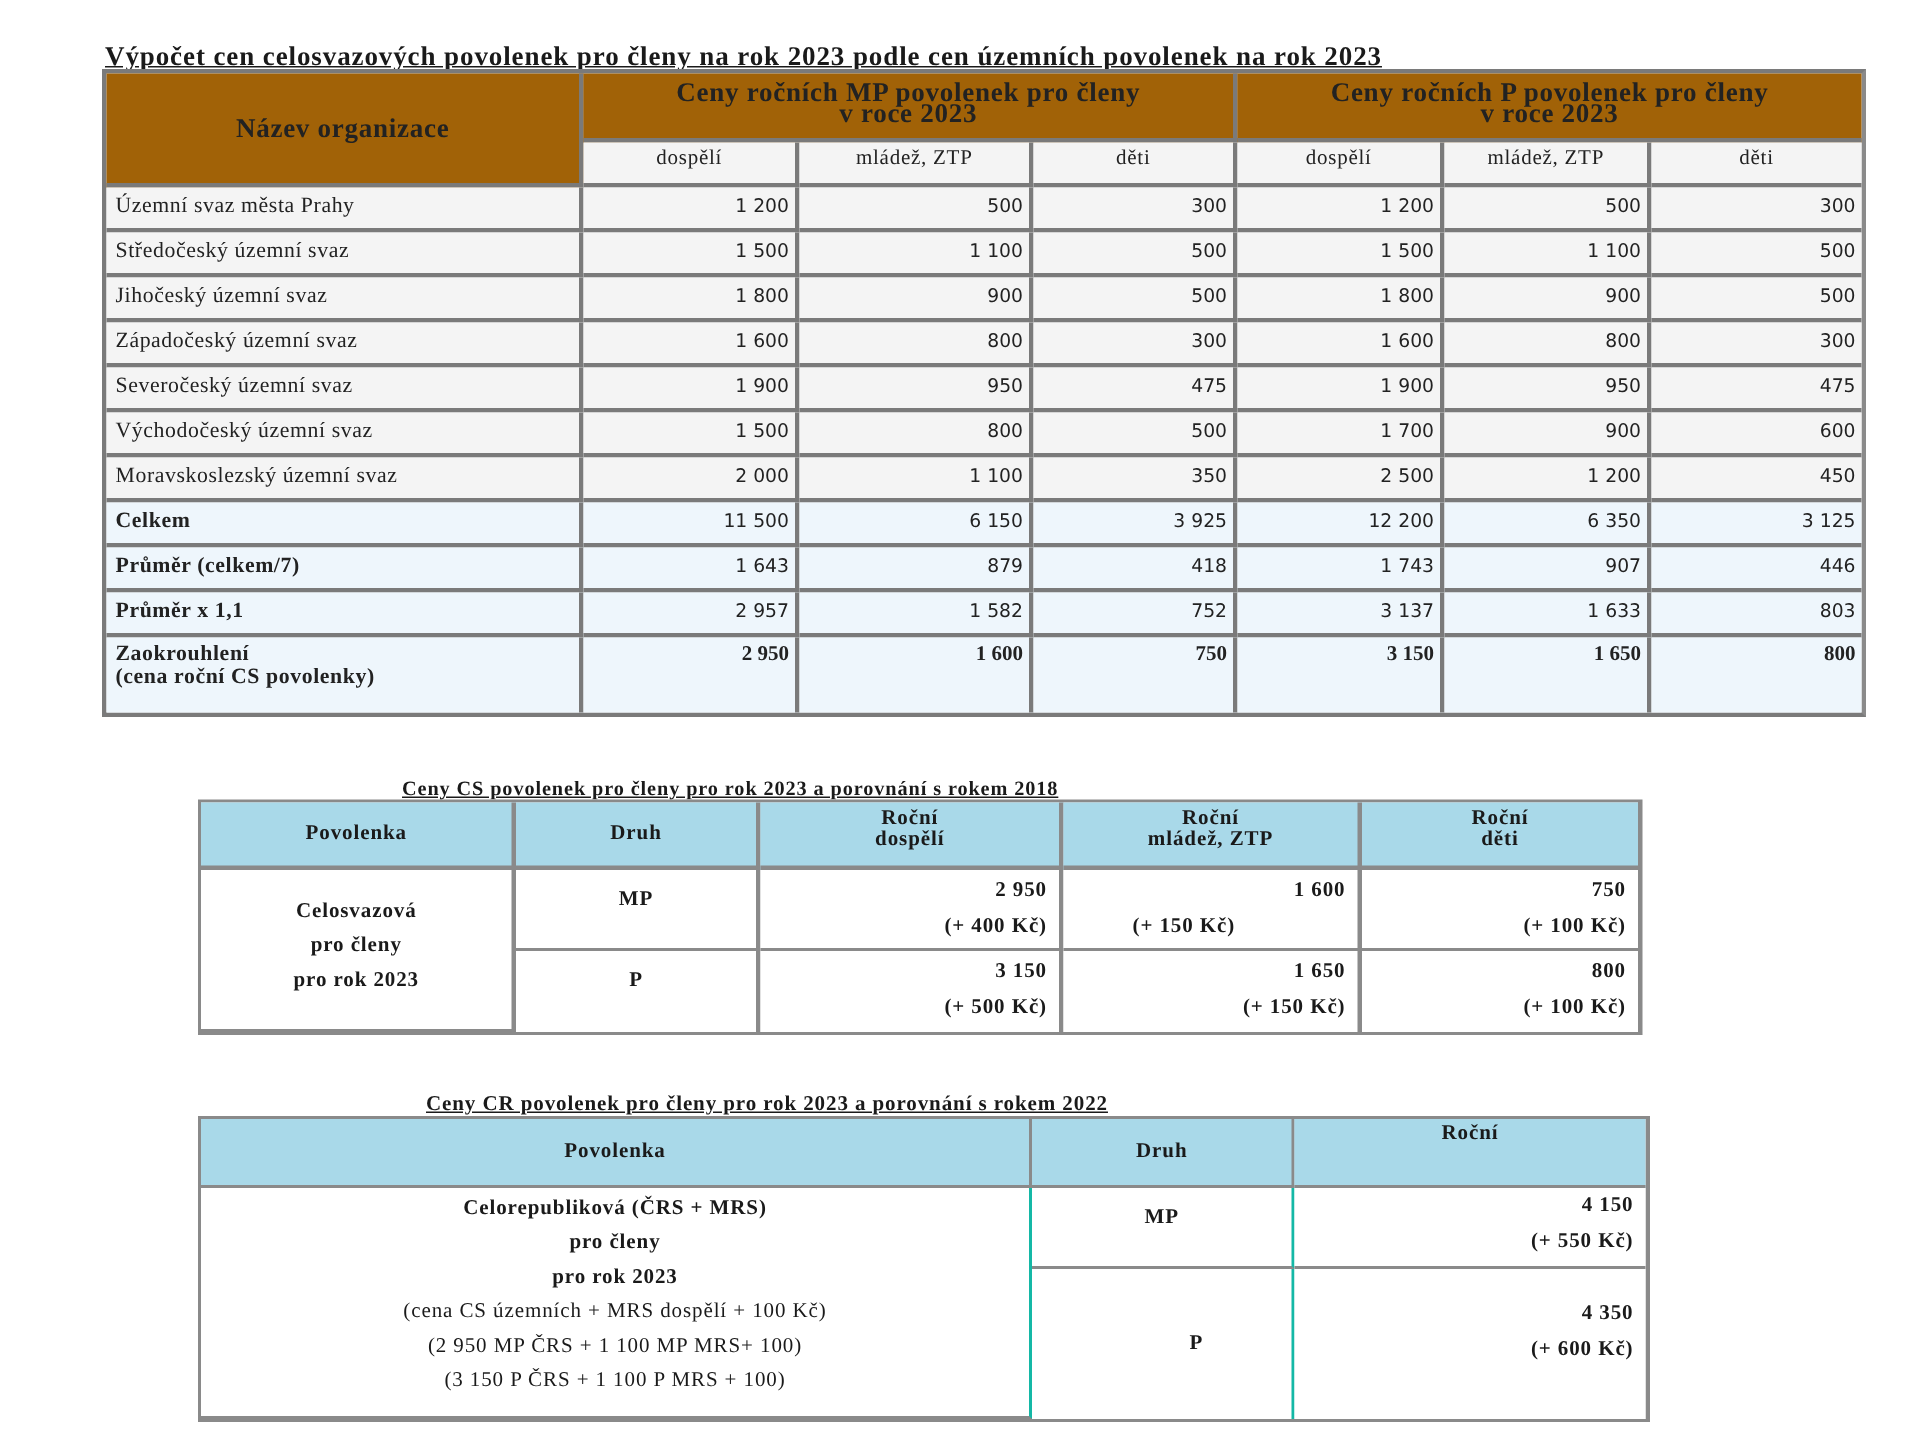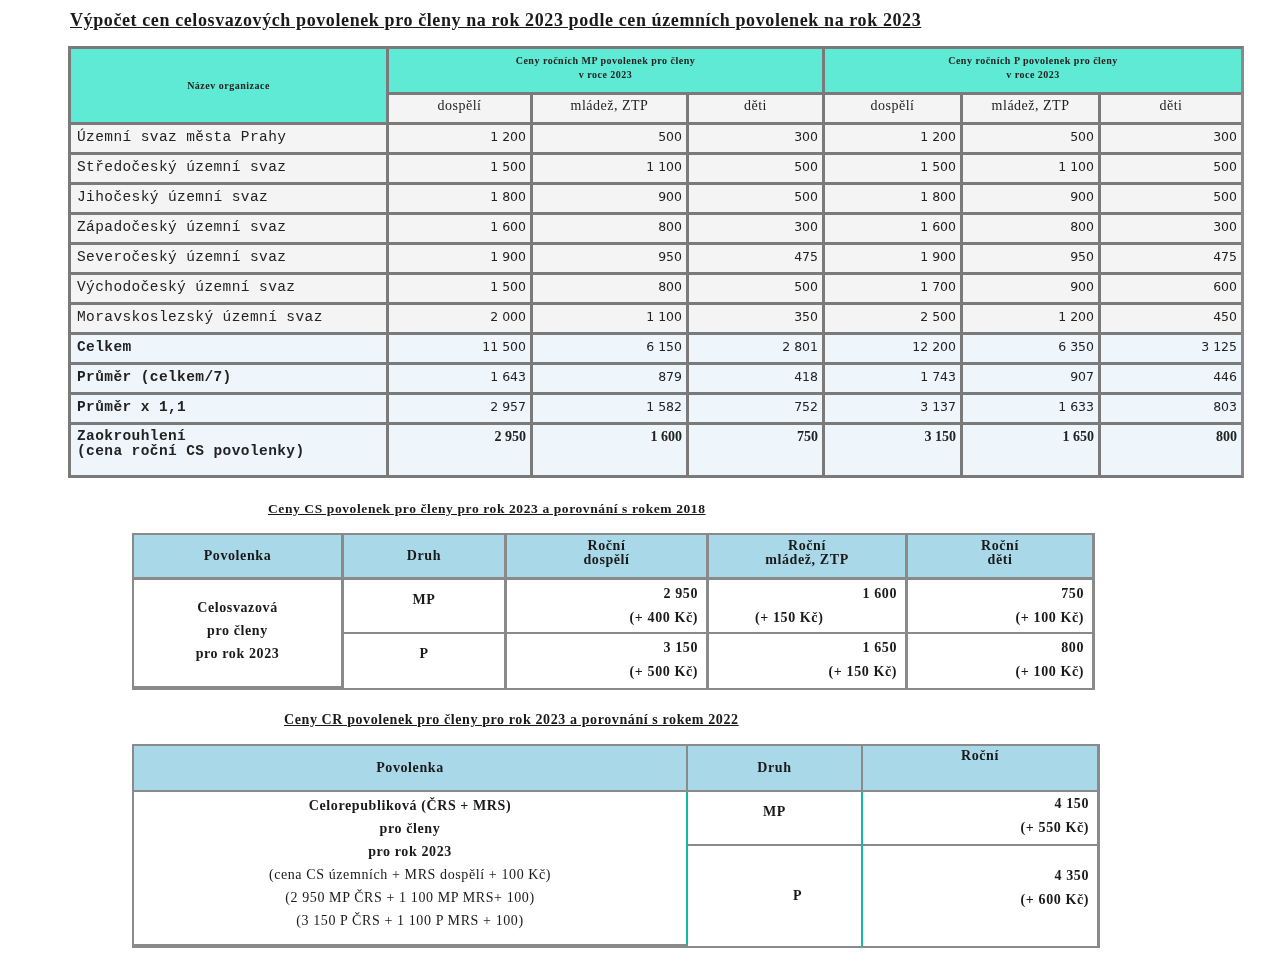--- a/index.html
+++ b/index.html
@@ -1,38 +1,38 @@
 <!DOCTYPE html>
 <html><head>
 <meta charset="utf-8">
 <style>
   html, body { margin:0; padding:0; background:#ffffff; }
   body { width:1280px; height:960px; position:relative; overflow:hidden;
          font-family:"DejaVu Serif", "Liberation Serif", serif; color:#1a1a1a; }
   .abs { position:absolute; }
   .title { font-family:"Liberation Serif", serif; font-weight:bold; text-decoration:underline;
-           white-space:nowrap; letter-spacing:0.6px; }
+           white-space:nowrap; letter-spacing:0.6px;margin-top:17px; }
   .t1-title { left:70px; top:10px; font-size:18px; }
   .t2-title { left:268px; top:501px; font-size:13.5px; }
   .t3-title { left:284px; top:712px; font-size:14px; }
 
   table { border-collapse:separate; border-spacing:0; position:absolute; table-layout:fixed; }
   td, th { box-sizing:border-box; padding:0; overflow:hidden; }
 
   
   .t1 { left:68px; top:46px; width:1170px; border:3px solid #7a7a7a; border-right-color:#8a8a8a;
         font-family:"DejaVu Sans", sans-serif; font-size:12.5px; color:#222; }
-  .t1 th.hd { background:#5eead4; font-family:"Liberation Serif", serif; font-weight:bold;
-              font-size:10px; letter-spacing:0.5px; border-right:3px solid #7a7a7a; border-bottom:3px solid #7a7a7a; }
+  .t1 th.hd { background:#a16207; font-family:"Liberation Serif", serif; font-weight:bold;
+              font-size:18px; letter-spacing:0.5px; border-right:3px solid #7a7a7a; border-bottom:3px solid #7a7a7a; }
   .t1 th.hd-grp { vertical-align:top; padding-top:5px; line-height:14px; text-align:center; }
   .t1 th.sub { background:#f4f4f4; font-family:"Liberation Serif", serif; font-weight:normal; font-size:14px;
                letter-spacing:0.5px; height:30px; border-right:3px solid #7a7a7a; border-bottom:3px solid #7a7a7a; vertical-align:top; padding-top:3px; }
   .t1 td { height:30px; background:#f4f4f4; border-right:3px solid #7a7a7a; border-bottom:3px solid #7a7a7a;
            vertical-align:top; padding-top:4px; }
-  .t1 td.name { font-family:Liberation Mono, monospace; font-size:14.5px; padding-left:6px; letter-spacing:0.4px; }
+  .t1 td.name { font-family:Liberation Serif, serif; font-size:14.5px; padding-left:6px; letter-spacing:0.4px; }
   .t1 td.num { text-align:right; padding-right:4px; }
   .t1 tr.sum td { background:#eef6fc; }
   .t1 tr.sum td.name { font-weight:bold; }
   .t1 tr.round td { height:50px; }
   .t1 tr.round td.num { font-weight:bold; font-family:"Liberation Serif", serif; font-size:14px; }
   .t1 tr:last-child td { border-bottom:none; }
   .t1 td:last-child, .t1 th:last-child { border-right:none; }
 
   
   .t2 { left:132px; top:533px; width:958px; border:2px solid #8a8a8a; border-right-width:3px;
@@ -164,21 +164,21 @@
     <td class="num">350</td>
     <td class="num">2 500</td>
     <td class="num">1 200</td>
     <td class="num">450</td>
   </tr>
 
   <tr class="sum">
     <td class="name">Celkem</td>
     <td class="num">11 500</td>
     <td class="num">6 150</td>
-    <td class="num">2 801</td>
+    <td class="num">3 925</td>
     <td class="num">12 200</td>
     <td class="num">6 350</td>
     <td class="num">3 125</td>
   </tr>
   <tr class="sum">
     <td class="name">Průměr (celkem/7)</td>
     <td class="num">1 643</td>
     <td class="num">879</td>
     <td class="num">418</td>
     <td class="num">1 743</td>

